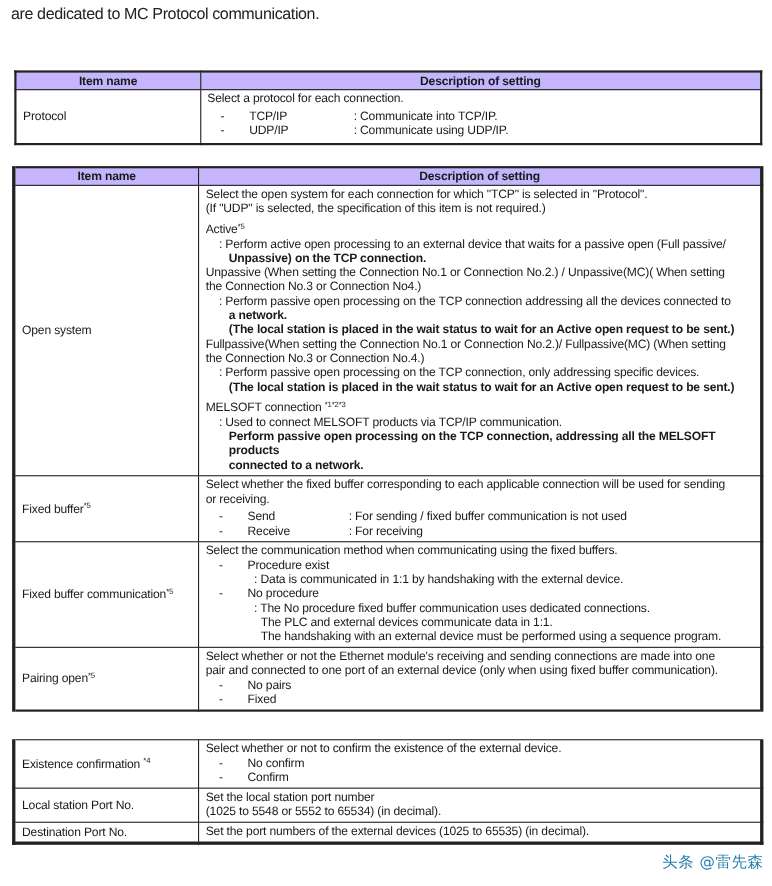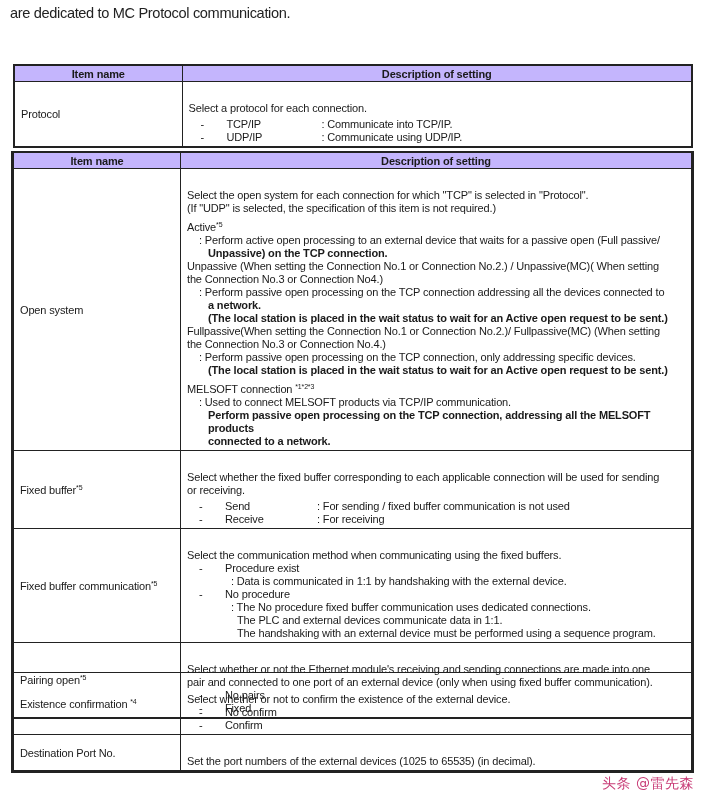--- a/index.html
+++ b/index.html
@@ -8,34 +8,34 @@
     font-family: "Liberation Sans", sans-serif; color: #1a1a1a;
   }
   .intro {
     position: absolute; left: 10px; top: 4px; width: 690px;
     font-size: 14.6px; line-height: 18px; letter-spacing: -0.35px; color: #222;
   }
   table { border-collapse: collapse; position: absolute; font-size: 11px; letter-spacing: -0.15px; }
   td, th { border: 1px solid #222; vertical-align: middle; padding: 0; }
   th { background: #c4b5fd; font-weight: bold; font-size: 11px; height: 15px; text-align: center; }
   .name { padding-left: 6px; }
-  .desc { padding: 20px 6px 2px 6px; line-height: 13px; vertical-align: top; }
+  .desc { padding: 2px 6px 2px 6px; line-height: 13px; vertical-align: top; }
   .t1 { left: 13px; top: 64px; width: 680px; border: 2px solid #222; }
   .t2 { left: 11px; top: 151px; width: 683px; border-left: 3px solid #222; border-right: 3px solid #222; border-top: 2px solid #222; border-bottom: 2px solid #222; }
   .t3 { left: 11px; top: 672px; width: 683px; border-left: 3px solid #222; border-right: 3px solid #222; border-top: 1px solid #222; border-bottom: 3px solid #222; }
   .ind1 { padding-left: 12px; }
   .ind2 { padding-left: 21px; font-weight: bold; }
   .opt { display: flex; }
   .dash { width: 26px; padding-left: 12px; box-sizing: content-box; }
   .optname { width: 92px; }
   .optname2 { width: 95px; }
   sup { font-size: 7px; vertical-align: 4px; }
   .gap { height: 3px; }
   .watermark {
-    position: absolute; right: 8px; top: 775px; font-size: 14px; color: #be185d;
+    position: absolute; right: 8px; top: 775px; font-size: 14px; color: #0369a1;
     letter-spacing: 0.5px; font-family: "DejaVu Sans", sans-serif; opacity: 0.85;
   }
 </style>
 </head>
 <body>
 
 <div class="intro">
   <div>are dedicated to MC Protocol communication.</div>
 </div>
 
@@ -172,19 +172,26 @@
             <span class="dash">-</span>
             <span>No confirm</span>
           </div>
       <div class="opt">
             <span class="dash">-</span>
             <span>Confirm</span>
           </div>
     </td>
   </tr>
   <tr>
+    <td class="name">Local station Port No.</td>
+    <td class="desc">
+      <div>Set the local station port number</div>
+      <div>(1025 to 5548 or 5552 to 65534) (in decimal).</div>
+    </td>
+  </tr>
+  <tr>
     <td class="name">Destination Port No.</td>
     <td class="desc">Set the port numbers of the external devices (1025 to 65535) (in decimal).</td>
   </tr>
 </tbody>
   </table>
 
 <div class="watermark">头条 @雷先森</div>
 
 </body></html>

